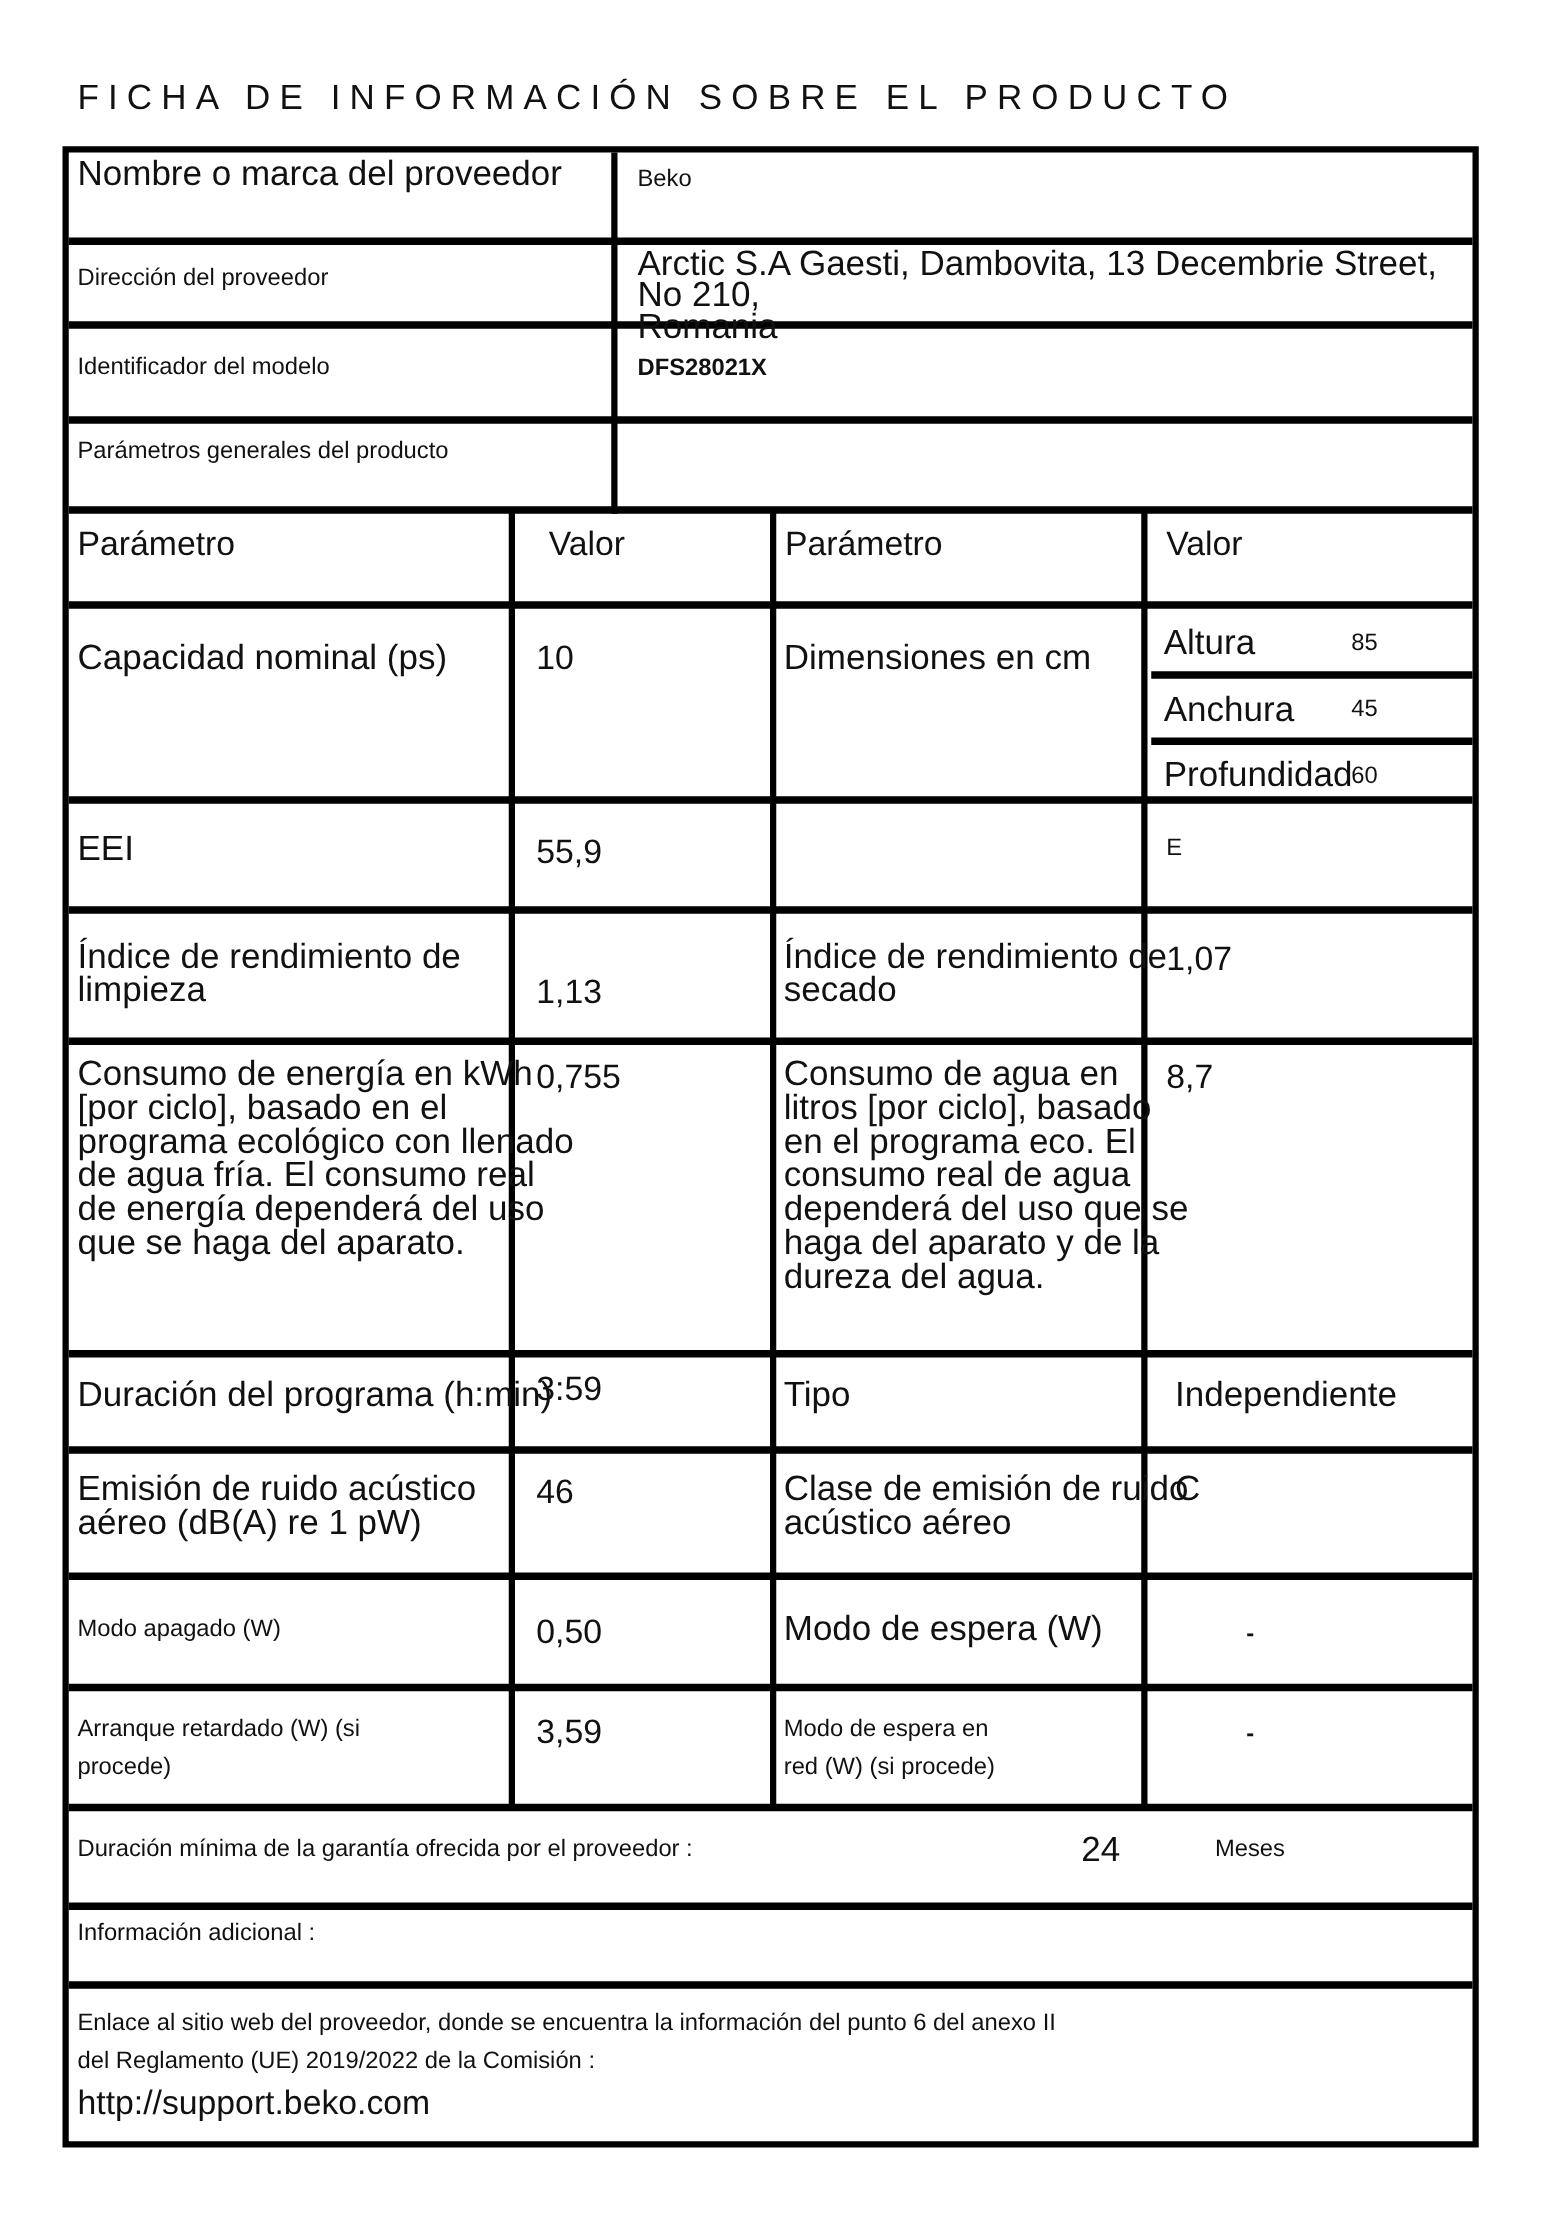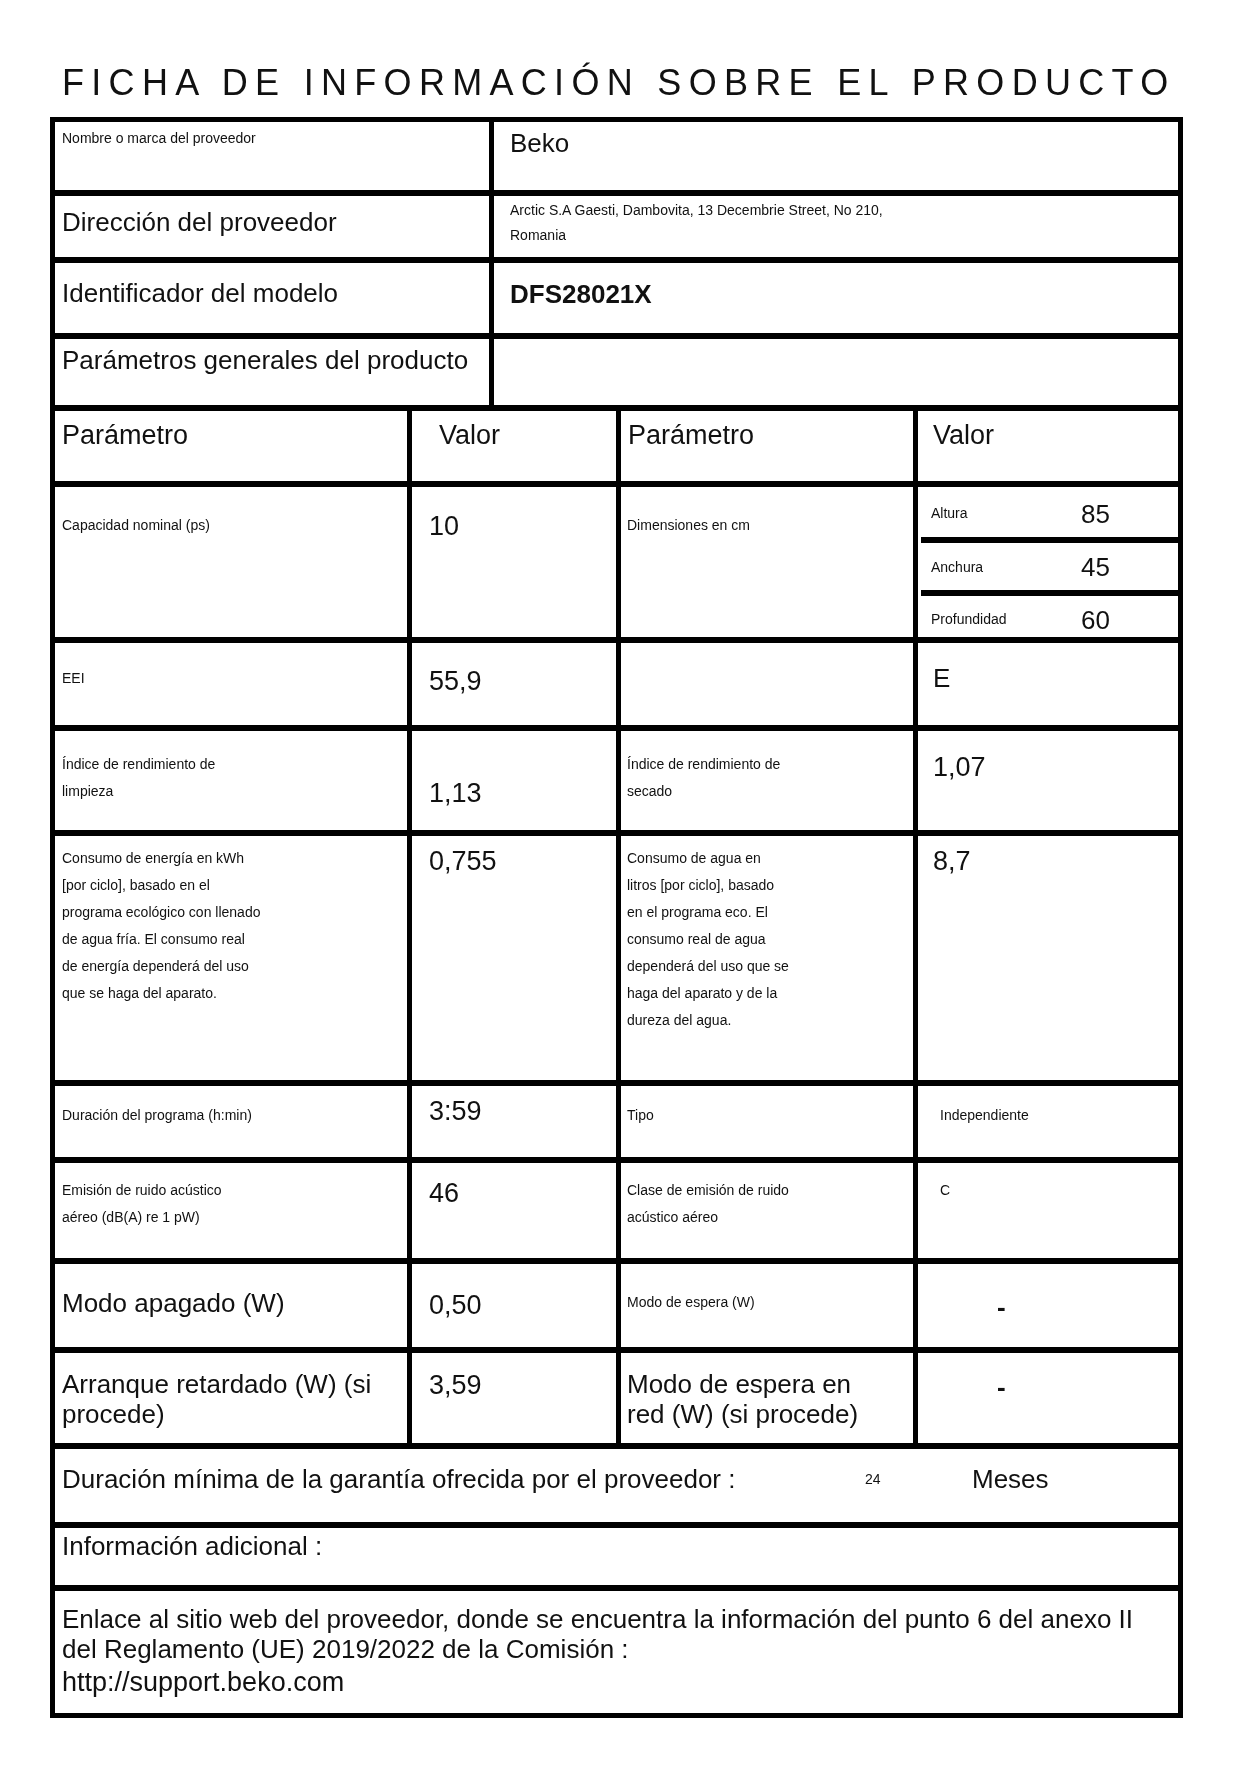--- a/index.html
+++ b/index.html
@@ -1,25 +1,25 @@
 <!DOCTYPE html>
 <html><head>
 <meta charset="utf-8">
 <style>
   html, body { margin: 0; padding: 0; background: #ffffff; }
   body { width: 1250px; height: 1773px; position: relative; overflow: hidden;
          font-family: "Liberation Sans", sans-serif; color: #111; }
-  .title { position: absolute; left: 62px; top: 62px; font-size: 36px; letter-spacing: 7.3px; color: #111; }
+  .title { position: absolute; left: 62px; top: 62px; font-size: 28px; letter-spacing: 7.3px; color: #111; }
   .sheet { position: absolute; left: 50px; top: 117px; width: 1133px; height: 1601px;
            border: 5px solid #000; box-sizing: border-box; }
   .hl { position: absolute; left: 0; right: 0; height: 6px; background: #000; }
   .vl { position: absolute; width: 5px; background: #000; }
   .t { position: absolute; white-space: pre-line; line-height: 27px; }
-  .s20 { font-size: 14px; }
-  .s24 { font-size: 26px; }
+  .s20 { font-size: 28px; }
+  .s24 { font-size: 19px; }
   .s27 { font-size: 27px; }
   .bold { font-weight: bold; }
 </style>
 </head>
 <body>
 
 <div class="title">FICHA DE INFORMACIÓN SOBRE EL PRODUCTO</div>
 
 <div class="sheet">
 

